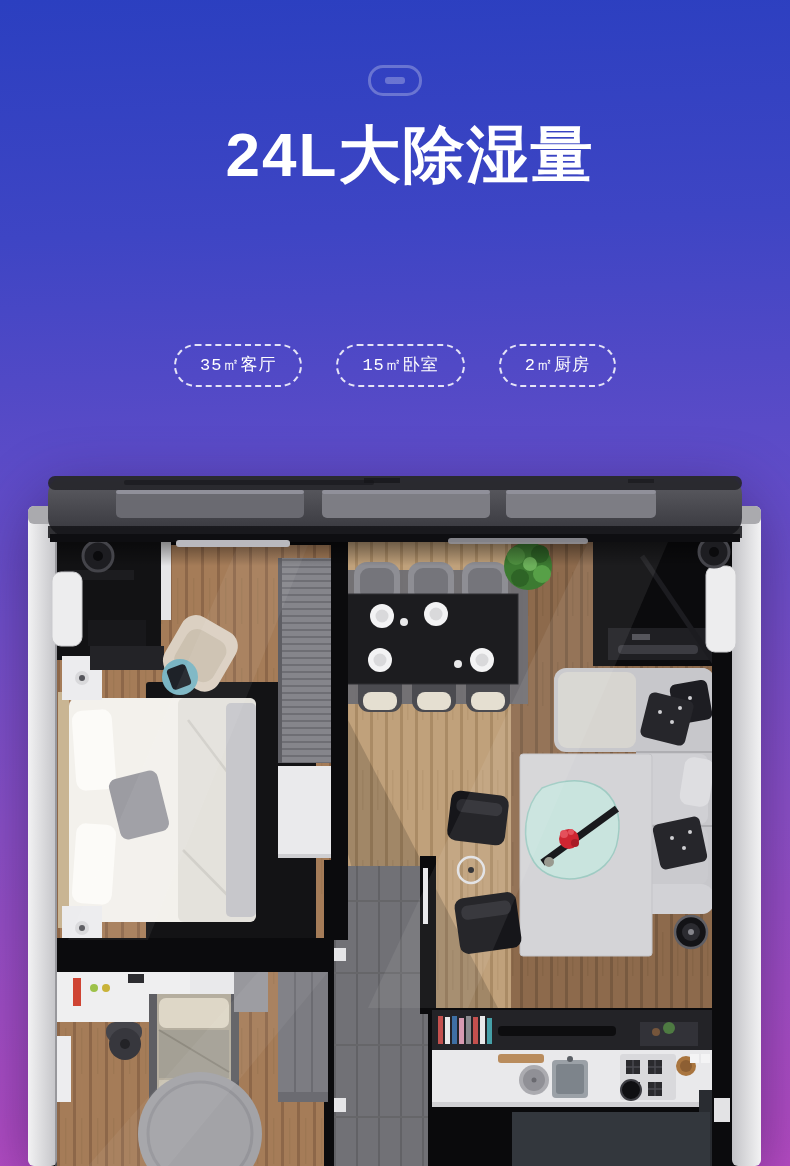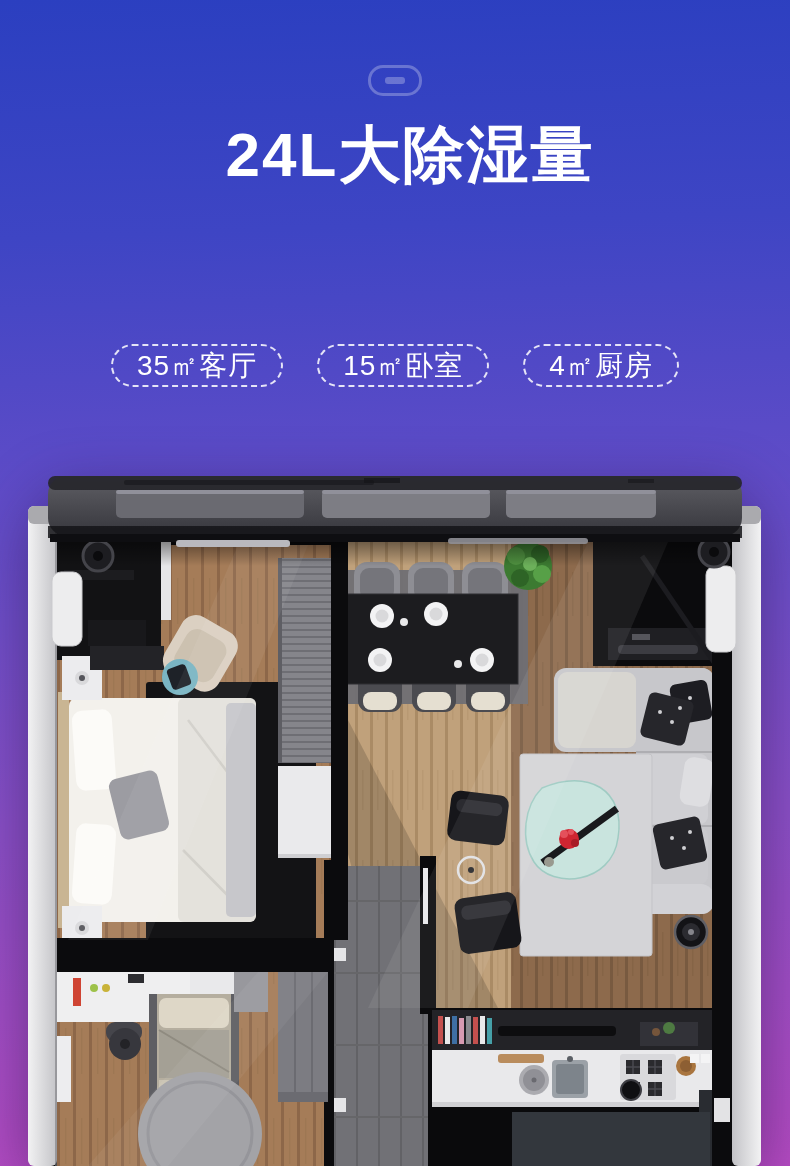--- a/index.html
+++ b/index.html
@@ -18,41 +18,41 @@
     position:absolute;top:100px;left:0;width:100%;margin:15px;text-align:center;
     color:#ffffff;font-size:62px;font-weight:800;line-height:1.28;letter-spacing:2px;
   }
   .badges{
     position:absolute;top:344px;left:0;width:100%;
     display:flex;justify-content:center;gap:34px;
   }
   .badge{
     box-sizing:border-box;height:43px;padding:0 24px;
     border:2px dashed rgba(255,255,255,.85);border-radius:22px;
-    color:#ffffff;font-size:28px;line-height:39px;letter-spacing:1px;white-space:nowrap;
+    color:#ffffff;font-size:17px;line-height:39px;letter-spacing:1px;white-space:nowrap;font-family:Liberation Mono, monospace;
   }
   .floorplan{
     position:absolute;top:470px;left:28px;width:733px;height:696px;
     filter:drop-shadow(0 16px 30px rgba(30,8,60,.45));
   }
   .floorplan svg{display:block;}
 </style>
 </head>
 <body>
 
 <div class="device-icon">
   <span class="bar"></span>
 </div>
 
 <h1 class="title"><span>24L大除湿量</span><br></h1>
 
 <div class="badges">
   <div class="badge">35㎡客厅</div>
   <div class="badge">15㎡卧室</div>
-  <div class="badge">4㎡厨房</div>
+  <div class="badge">2㎡厨房</div>
 </div>
 
 <div class="floorplan" role="img" aria-label="俯视3D户型图：主卧、餐厅、客厅、儿童房、厨房呈现在除湿机机身剖面内">
 <svg width="733" height="696" viewBox="0 0 733 696" xmlns="http://www.w3.org/2000/svg">
   <defs>
     <pattern id="woodA" width="16" height="90" patternUnits="userSpaceOnUse">
       <rect width="16" height="90" fill="#a57c58"></rect>
       <rect x="13" width="3" height="90" fill="#8d6749"></rect>
       <rect x="5" y="18" width="1.5" height="46" fill="#97724f" opacity=".55"></rect>
     </pattern>

